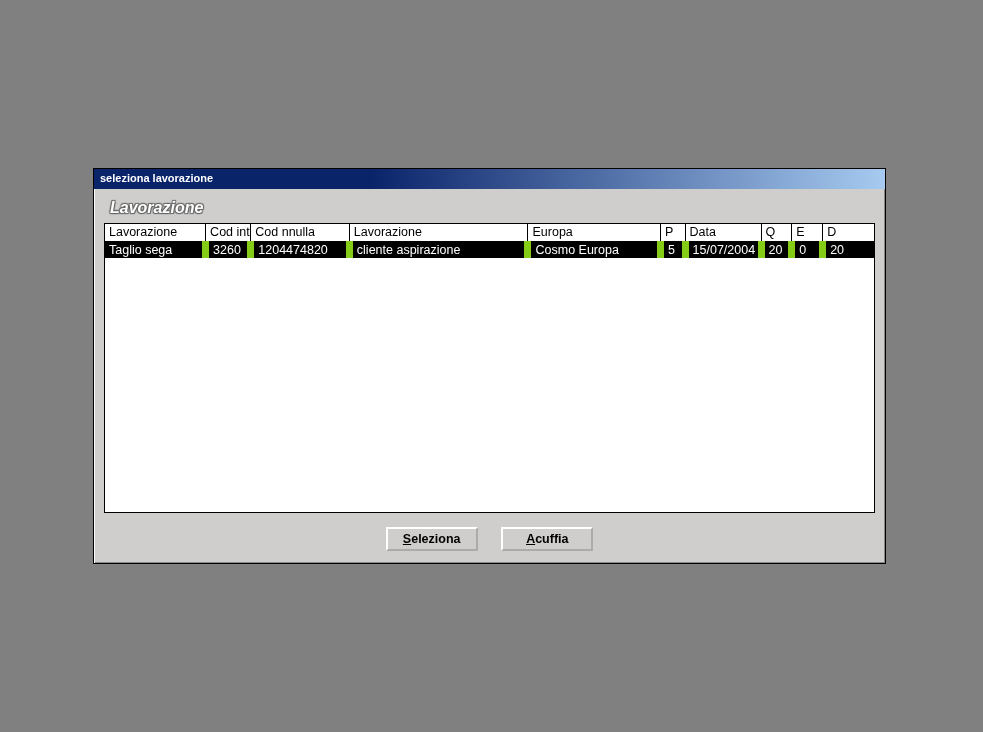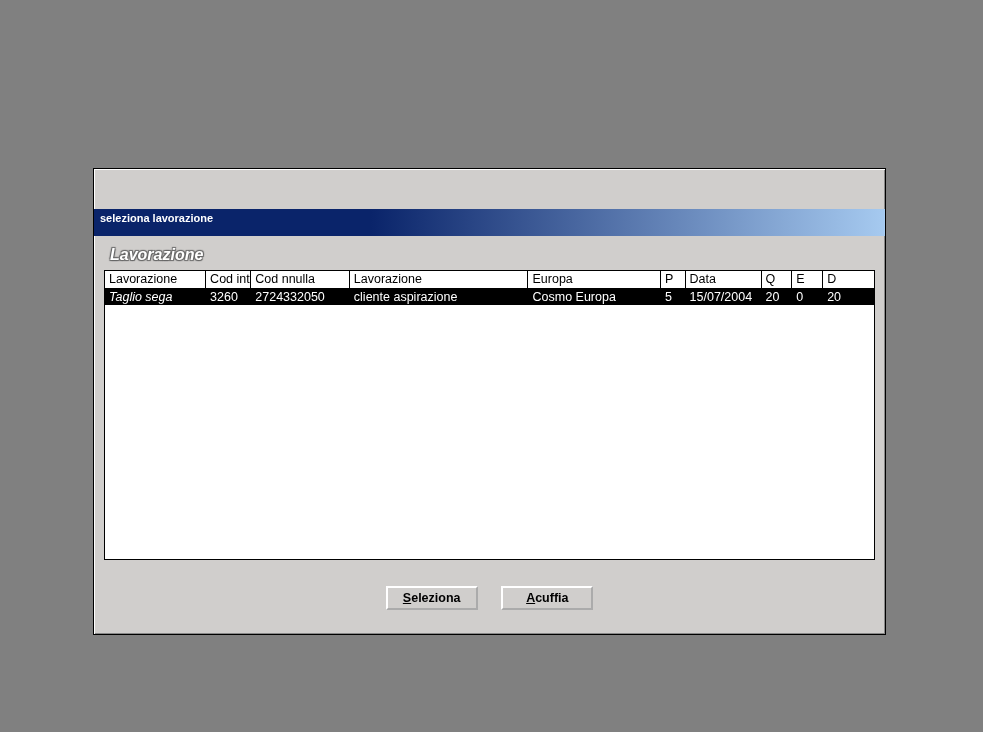--- a/index.html
+++ b/index.html
@@ -19,27 +19,26 @@
   .dialog {
     position: absolute;
     left: 93px;
     top: 168px;
     width: 793px;
     background: #d0cecc;
     border: 1px solid #000;
     box-shadow: inset 1px 1px 0 #fff, inset -1px -1px 0 #888;
   }
   .titlebar {
-    height: 27px;
+    height: 20px;
     background: linear-gradient(to right, #0a246a 0%, #0a246a 35%, #a6caf0 100%);
     color: #fff;
     font-size: 11px;
     font-weight: bold;
     padding: 3px 6px;
-    margin-top: 40px;
   }
   .dialog-body {
     padding: 10px 10px 12px 10px;
   }
   .subtitle {
     font-family: Verdana, Arial, sans-serif;
     font-size: 16px;
     font-weight: bold;
     font-style: italic;
     color: #fff;
@@ -67,46 +66,46 @@
     border: 1px solid #000;
     border-top: none;
     height: 17px;
     white-space: nowrap;
     overflow: hidden;
   }
   table.grid th:first-child { border-left: none; }
   table.grid th:last-child  { border-right: none; }
   table.grid td {
     padding: 1px 4px;
-    border-left: 1px solid #84cc16;
+    border-left: 7px solid #84cc16;
     border-right: 1px solid #000;
     height: 16px;
     white-space: nowrap;
     overflow: hidden;
   }
-  table.grid td:first-child { border-left: none; font-style: italic; }
+  table.grid td:first-child { border-left: none; }
   table.grid td:last-child  { border-right: none; }
   tr.selected td {
     background: #000;
     color: #fff;
   }
   .button-row {
     margin-top: 14px;
     text-align: center;
   }
   button.win {
     background: #d0cecc;
     border: 2px outset #fff;
     padding: 3px 0;
     width: 92px;
     font-size: 12.5px;
     font-family: Arial, Helvetica, sans-serif;
     font-weight: bold;
     color: #000;
-    margin: 12px 10px;
+    margin: 0 10px;
     cursor: pointer;
   }
   button.win .mn {
     text-decoration: underline;
   }
 </style>
 </head>
 <body>
 
 <div class="dialog">
@@ -140,21 +139,21 @@
               <th>Data</th>
               <th>Q</th>
               <th>E</th>
               <th>D</th>
             </tr>
         </thead>
         <tbody id="grid-body">
             <tr class="selected">
               <td>Taglio sega</td>
               <td>3260</td>
-              <td>2724332050</td>
+              <td>1204474820</td>
               <td>cliente aspirazione</td>
               <td>Cosmo Europa</td>
               <td>5</td>
               <td>15/07/2004</td>
               <td>20</td>
               <td>0</td>
               <td>20</td>
             </tr>
           </tbody>
       </table>

